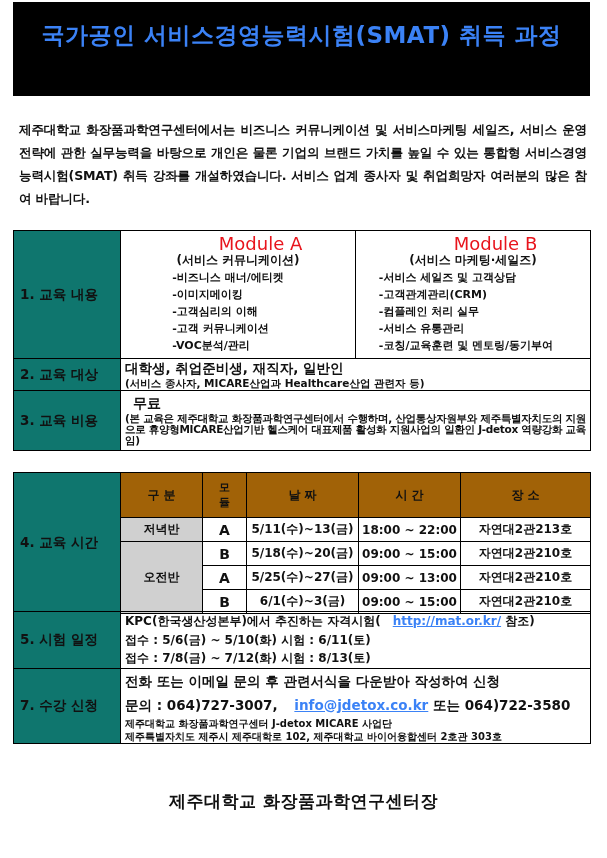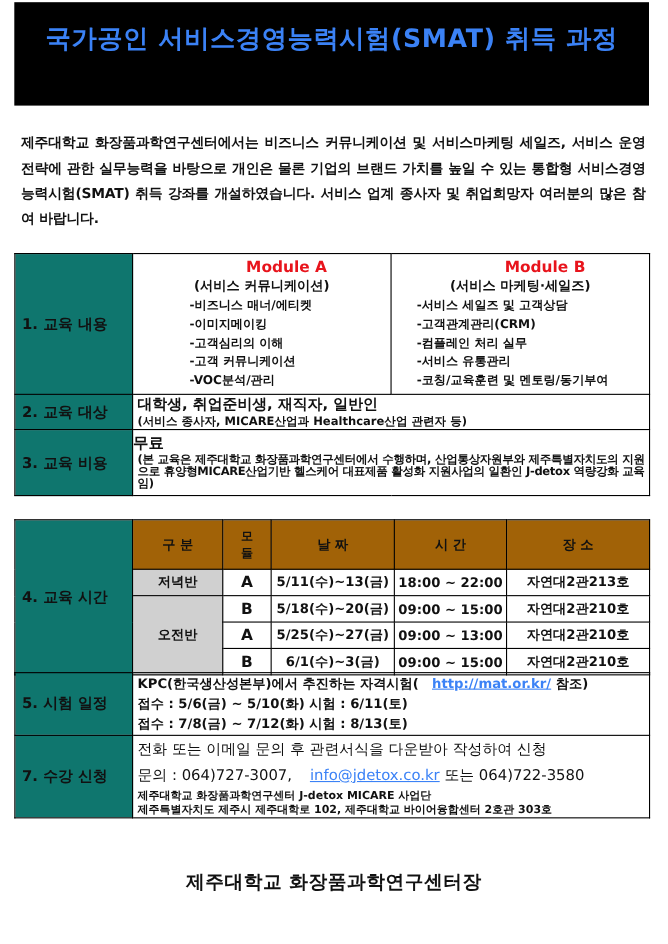--- a/index.html
+++ b/index.html
@@ -17,39 +17,39 @@
     position: absolute; left: 19px; top: 118px; width: 568px;
     font-size: 12.6px; font-weight: bold; line-height: 23px; text-align: justify; letter-spacing: -0.2px;
   }
 
   table { border-collapse: collapse; position: absolute; left: 13px; width: 577px; table-layout: fixed; }
   td, th { border: 1.2px solid #000; }
   .lbl { background: #0f766e; font-weight: bold; font-size: 13.5px; padding-left: 6px; vertical-align: middle; white-space: nowrap; }
 
   #t1 { top: 230px; }
   .module { text-align: center; vertical-align: top; padding-top: 4px; }
-  .mod-title { color: #e8141c; font-weight: bold; font-size: 14px; line-height: 17px; padding-left: 45px; }
+  .mod-title { color: #e8141c; font-weight: normal; font-size: 18px; line-height: 17px; padding-left: 45px; }
   .mod-sub { font-weight: bold; font-size: 12px; line-height: 17px; }
   .mod-list { display: inline-block; text-align: left; font-size: 11px; font-weight: bold; line-height: 17px; margin-left: 4px; }
   .mod-list.a { margin-left: -20px; }
   .mod-list.b { margin-left: -14px; }
   .tgt-main { font-size: 13.5px; font-weight: bold; line-height: 17px; padding-left: 4px; }
   .tgt-sub { font-size: 10.5px; font-weight: bold; line-height: 13px; padding-left: 4px; }
-  .cost-main { font-size: 14px; font-weight: bold; line-height: 19px; }
+  .cost-main { font-size: 14px; font-weight: bold; line-height: 19px; padding-left: 12px; }
   .cost-sub { font-size: 10.5px; font-weight: bold; line-height: 11px; padding: 0 4px 2px 4px; text-align: justify; letter-spacing: -0.3px; }
 
   #t2 { top: 472px; }
   #t2 .hd { background: #a16207; font-weight: bold; font-size: 12px; text-align: center; }
   #t2 .grp { background: #d0d0d0; font-weight: bold; font-size: 12px; text-align: center; }
   #t2 .c { text-align: center; font-size: 12px; font-weight: bold; white-space: nowrap; }
   #t2 .mod { font-size: 14px; }
 
   #t3 { top: 611px; }
   .ln { font-size: 12px; font-weight: bold; line-height: 18.5px; padding-left: 4px; white-space: nowrap; }
-  .ln-big { font-size: 13.5px; font-weight: normal; line-height: 24px; padding-left: 4px; white-space: nowrap; }
+  .ln-big { font-size: 13.5px; font-weight: bold; line-height: 24px; padding-left: 4px; white-space: nowrap; }
   .ln-sm { font-size: 10px; font-weight: bold; line-height: 13px; padding-left: 4px; white-space: nowrap; }
   .link { color: #3b82f6; text-decoration: underline; padding-left: 12px; }
 
   .footer {
     position: absolute; left: 0; top: 790px; width: 607px; text-align: center;
     font-size: 17px; font-weight: bold; letter-spacing: 0.5px;
   }
 </style>
 </head>
 <body>

